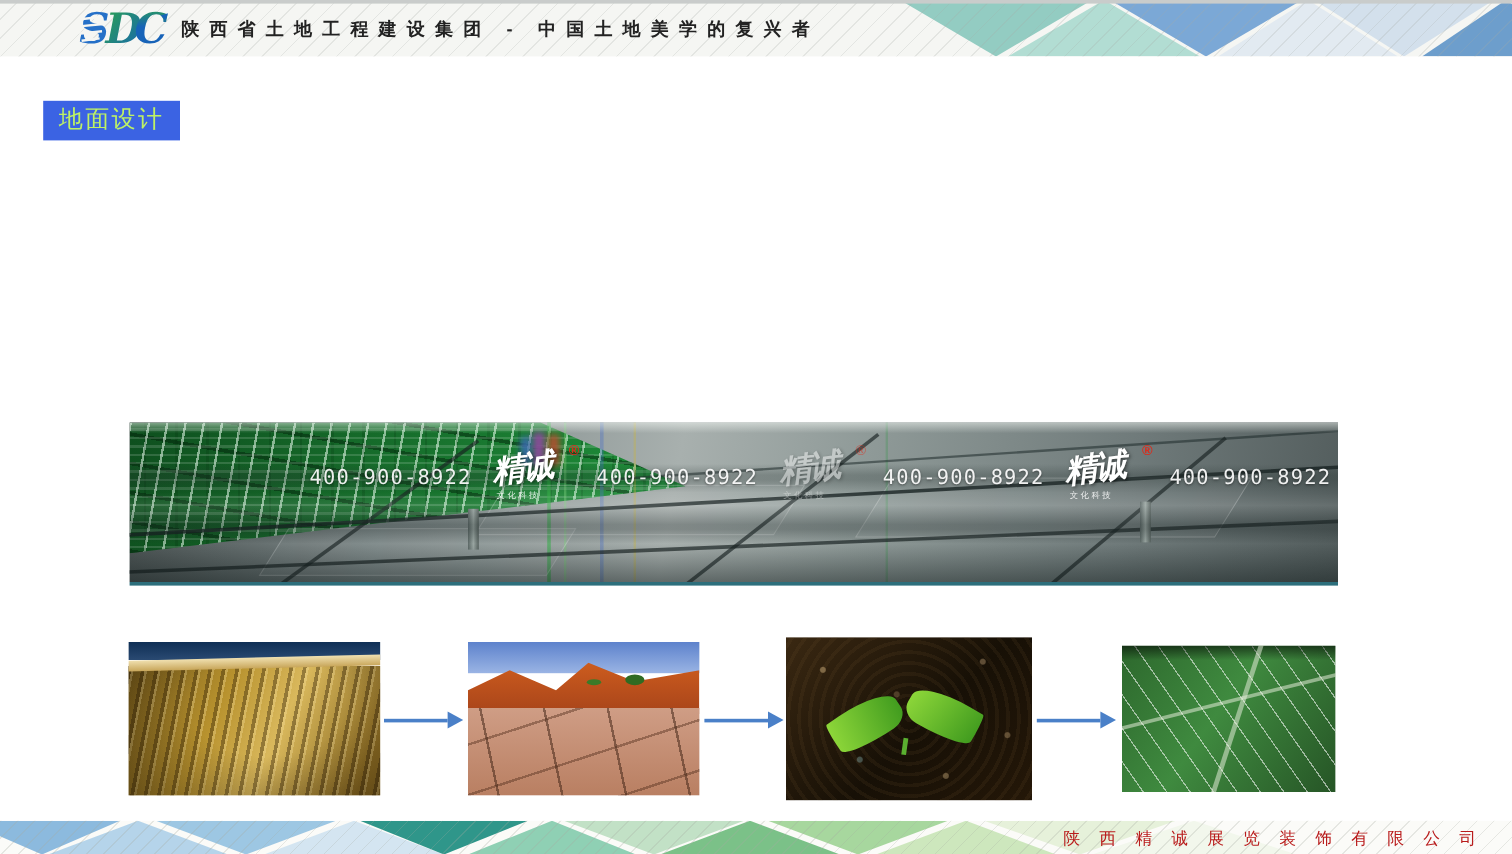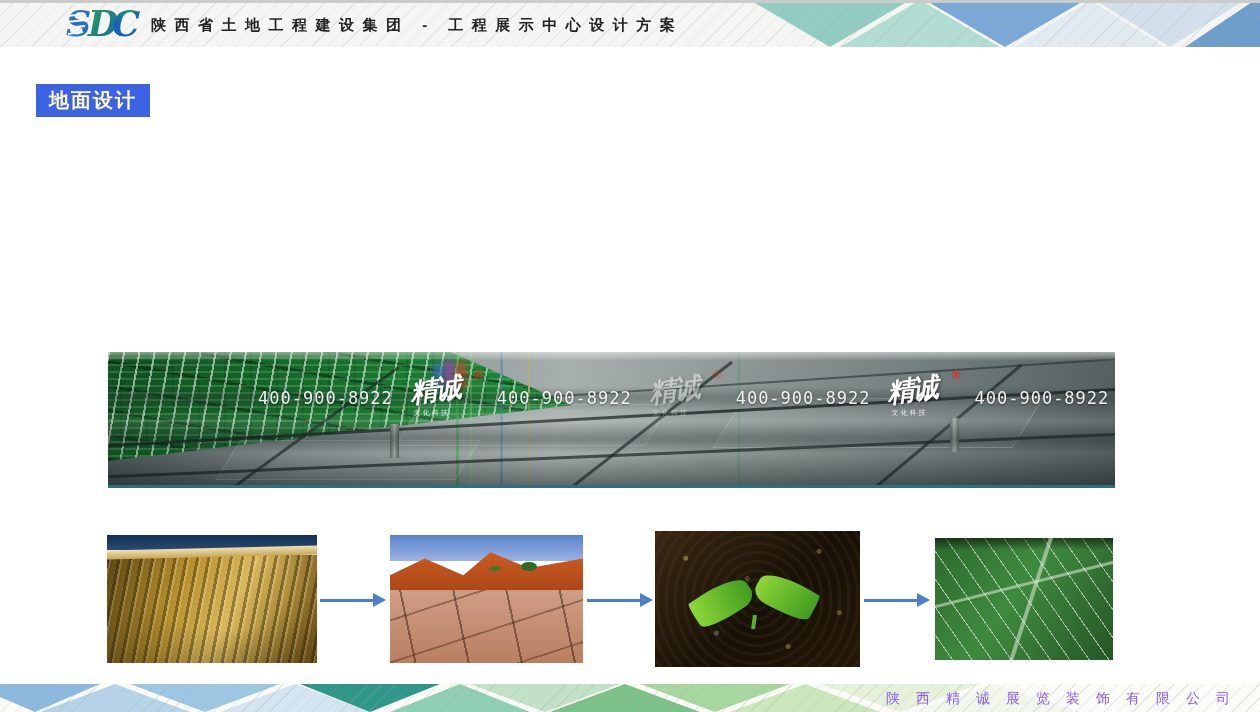--- a/index.html
+++ b/index.html
@@ -23,21 +23,21 @@
   .ht3 { left:925px;  width:160px; background:#7ba8d6; }
   .ht4 { left:1015px; width:150px; background:#e2eaf1; }
   .ht5 { left:1095px; width:150px; background:#d3e0ec; }
   .ht6 { left:1185px; width:140px; background:#6d9ecc; }
   .logo { position:absolute; left:66px; top:5px; z-index:6; }
   .hdr-title { position:absolute; left:151px; top:0; height:47px; line-height:49px; z-index:6;
     font-size:15px; font-weight:bold; color:#222; letter-spacing:8.5px; white-space:nowrap; }
 
   
   .badge { position:absolute; left:36px; top:84px; height:33px; padding:0 13px; background:#3b63e3;
-    color:#fef9c3; font-size:20px; font-weight:bold; line-height:33px; letter-spacing:2px; z-index:5; }
+    color:#bef264; font-size:20px; font-weight:normal; line-height:33px; letter-spacing:2px; z-index:5; }
 
   
   .content { position:absolute; left:118px; top:144px; width:980px; }
   .content p { font-size:19.5px; font-weight:bold; color:#4e86d9; line-height:40px;
     text-align:justify; text-indent:2em; letter-spacing:.5px; margin-bottom:17px; }
   .hl { color:#f0953c; }
 
   
   .render { position:absolute; left:108px; top:352px; width:1007px; height:136px; overflow:hidden;
     background:linear-gradient(100deg,#4a5252 0%,#7d8888 22%,#a8b0ae 45%,#8f9a98 60%,#6f7a7a 82%,#525c5c 100%);
@@ -167,21 +167,21 @@
   .ft4  { left:220px; width:150px; background:#d4e5f1; }
   .ft5  { left:300px; width:140px; background:#2f968a; }
   .ft6  { left:390px; width:140px; background:#8fd0b4; }
   .ft7  { left:470px; width:150px; background:#c2e1c6; }
   .ft8  { left:550px; width:150px; background:#7bc188; }
   .ft9  { left:640px; width:150px; background:#a7d79e; }
   .ft10 { left:730px; width:150px; background:#cde7bd; }
   .ft11 { left:820px; width:160px; background:#e6f1da; }
   .ft12 { left:910px; width:170px; background:#f2f7ec; }
   .ft-company { position:absolute; right:14px; top:0; height:28px; line-height:29px; z-index:3;
-    font-size:14px; color:#8b5cf6; letter-spacing:16px; white-space:nowrap; }
+    font-size:14px; color:#b91c1c; letter-spacing:16px; white-space:nowrap; }
 </style>
 </head>
 <body>
 
 <div class="page">
 
   <div class="topline"></div>
 
   <div class="header">
     <div class="hdr-tri tri-down ht1"></div>
@@ -207,21 +207,21 @@
         <text x="46" y="31" font-family="DejaVu Serif, serif" font-style="italic" font-weight="bold" font-size="35" fill="url(#lgC)">C</text>
         <g stroke="#f5f6f3" stroke-width="2">
           <line x1="1" y1="11" x2="19" y2="9"></line>
             <line x1="0" y1="17" x2="20" y2="15"></line>
           <line x1="0" y1="23" x2="19" y2="21"></line>
             <line x1="2" y1="29" x2="17" y2="27"></line>
         </g>
         <path d="M68 8 l6 -2 -2 6 z" fill="#1763b8"></path>
       </svg>
     </div>
-    <div class="hdr-title">陕西省土地工程建设集团 - 工程展示中心设计方案</div>
+    <div class="hdr-title">陕西省土地工程建设集团 - 中国土地美学的复兴者</div>
   </div>
 
   <div class="badge">地面设计</div>
 
   <div class="content">
   </div>
 
   <div class="render">
     <div class="gpanel"></div>
     <div class="streak sk1"></div>

